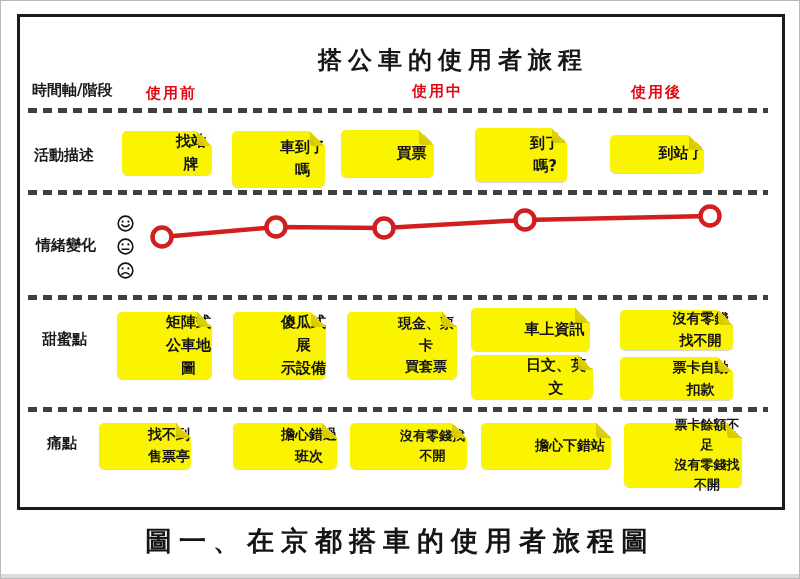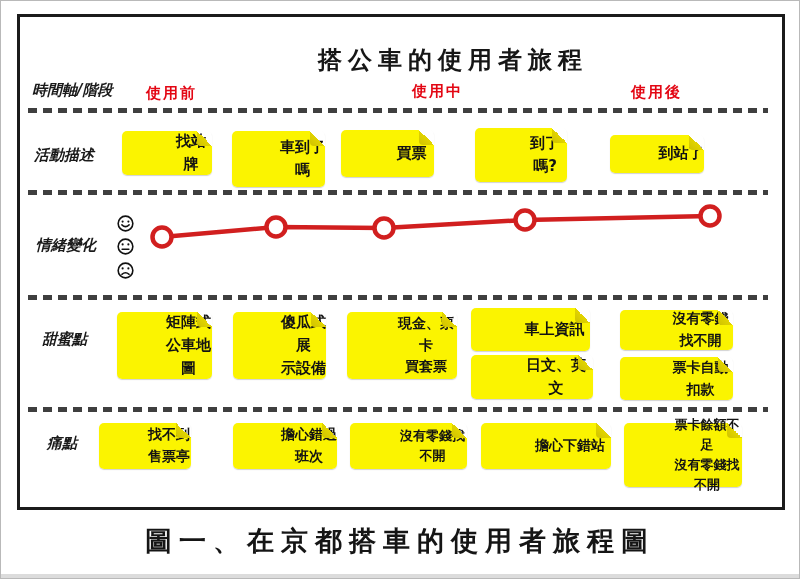--- a/index.html
+++ b/index.html
@@ -16,21 +16,21 @@
   .title {
     position:absolute; left:433px; top:27px; transform:translateX(-50%);
     white-space:nowrap; font-family:"DejaVu Serif", serif;
     font-size:24px; font-weight:600; letter-spacing:6px; color:#161616;
   }
   .caption {
     position:absolute; left:0; right:0; top:522px; text-align:center;
     font-family:"DejaVu Serif", serif; font-size:27px; font-weight:600;
     letter-spacing:7px; color:#151515; white-space:nowrap;
   }
-  .row-label { position:absolute; font-size:15px; font-weight:bold; color:#1a1a1a; white-space:nowrap;font-style:italic; }
+  .row-label { position:absolute; font-size:15px; font-weight:bold; color:#1a1a1a; white-space:nowrap; }
   .stage-label { position:absolute; font-size:15px; font-weight:bold; letter-spacing:2px; color:#e30613; white-space:nowrap; }
   .dash-line {
     position:absolute; left:24px; width:740px; height:5px;
     background:repeating-linear-gradient(90deg,#3f3f3f 0 9px, transparent 9px 15px);
   }
   .note {
     position:absolute; display:flex; flex-direction:column; align-items:center; justify-content:center;
     background:linear-gradient(225deg, rgba(0,0,0,0) 11px, #fbf400 11px);
     border-radius:5px; box-shadow:0 1px 1px rgba(0,0,0,0.18);
     text-align:center; font-weight:bold; color:#131313; line-height:1.55;padding-left:48px;

